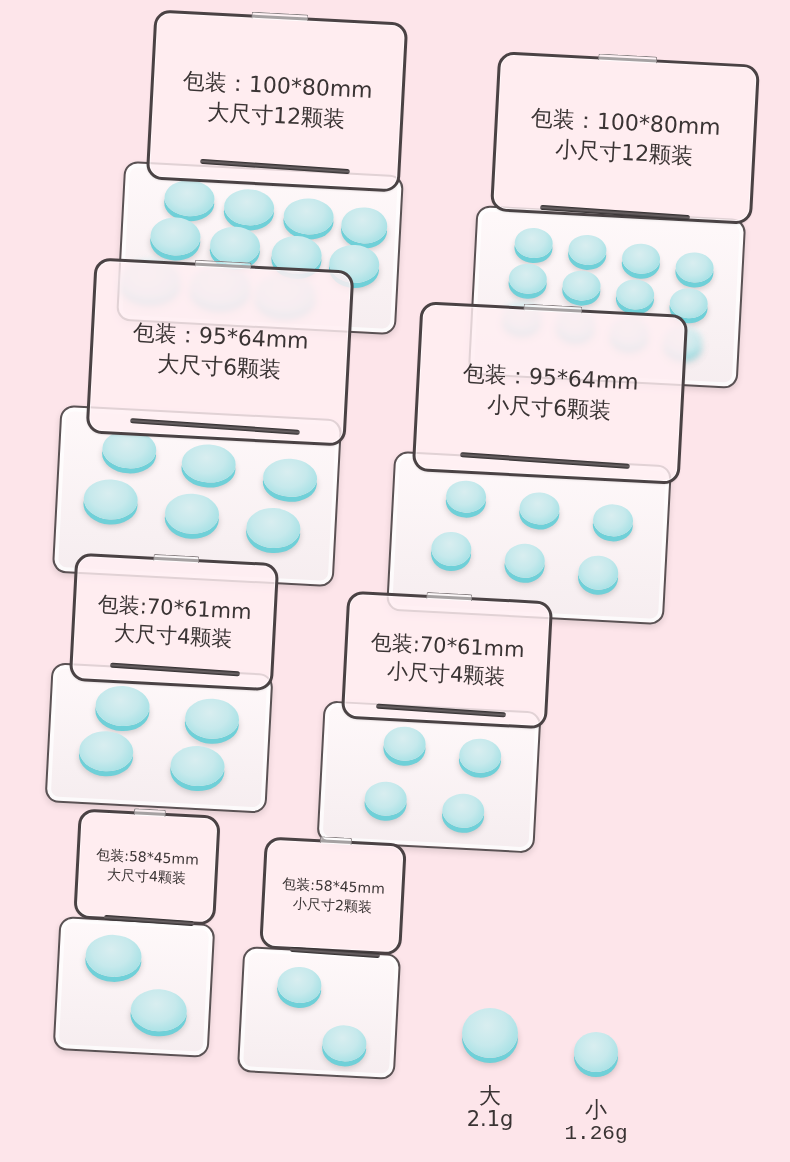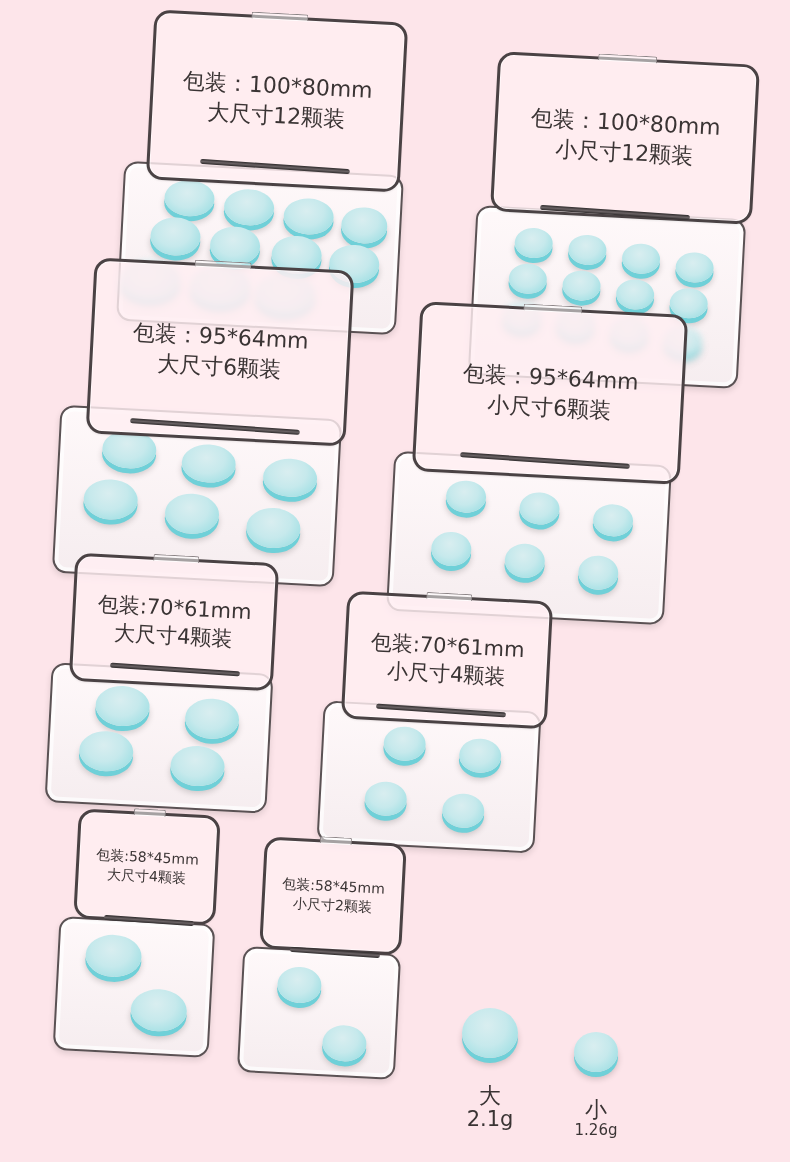--- a/index.html
+++ b/index.html
@@ -178,15 +178,15 @@
 
 <div>
   <div class="pill" style="left:462px;top:1008px;width:56px;height:50px;"></div>
   <div class="label-big" style="left:440px;top:1084px;width:100px;">
     <div style="font-size:22px;">大</div>
     <div style="font-size:21px;">2.1g</div>
   </div>
   <div class="pill" style="left:574px;top:1032px;width:44px;height:40px;"></div>
   <div class="label-big" style="left:546px;top:1098px;width:100px;">
     <div style="font-size:22px;">小</div>
-    <div style="font-size:15px;">1.26g</div>
+    <div style="font-size:21px;font-family:Liberation Mono, monospace;">1.26g</div>
   </div>
 </div>
 
 </body></html>

